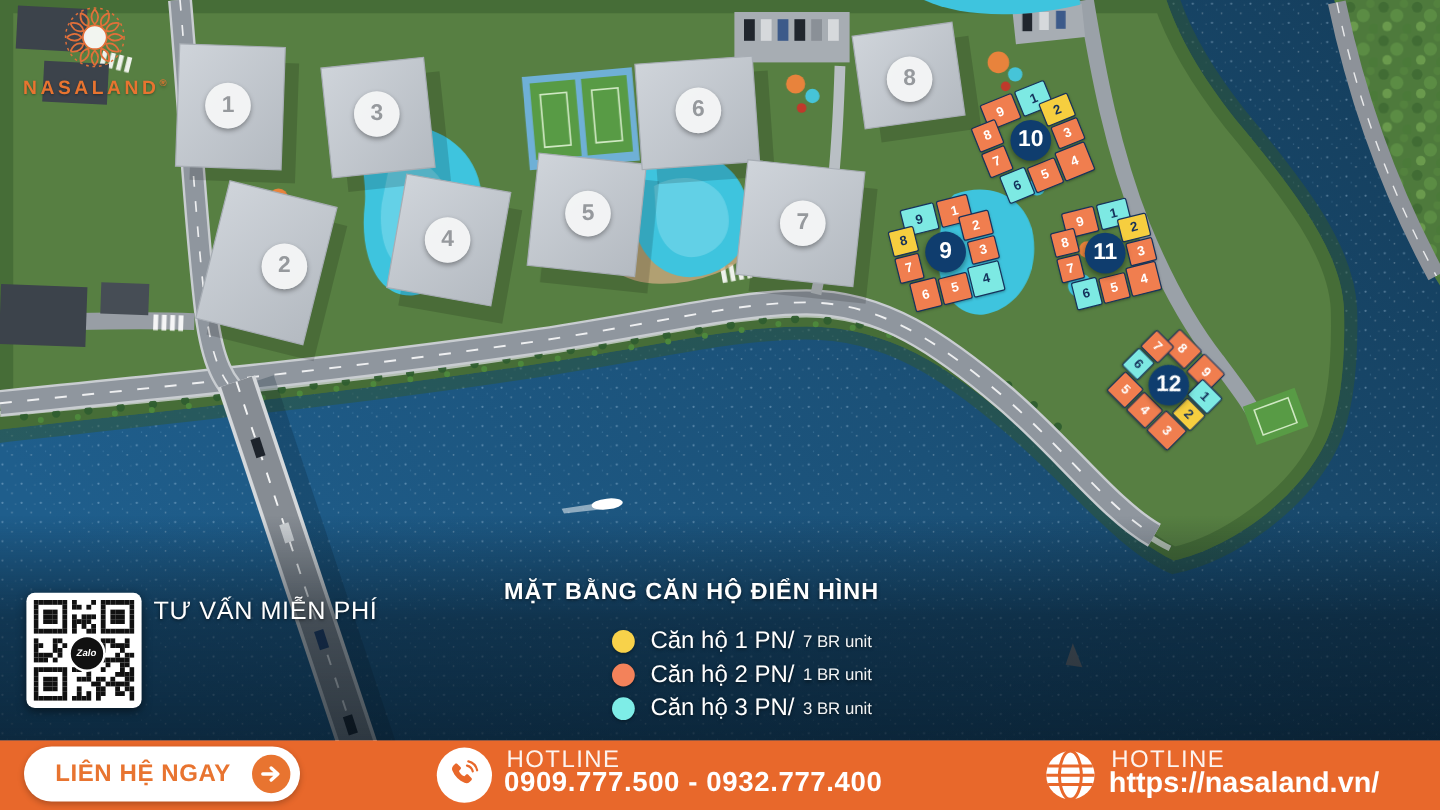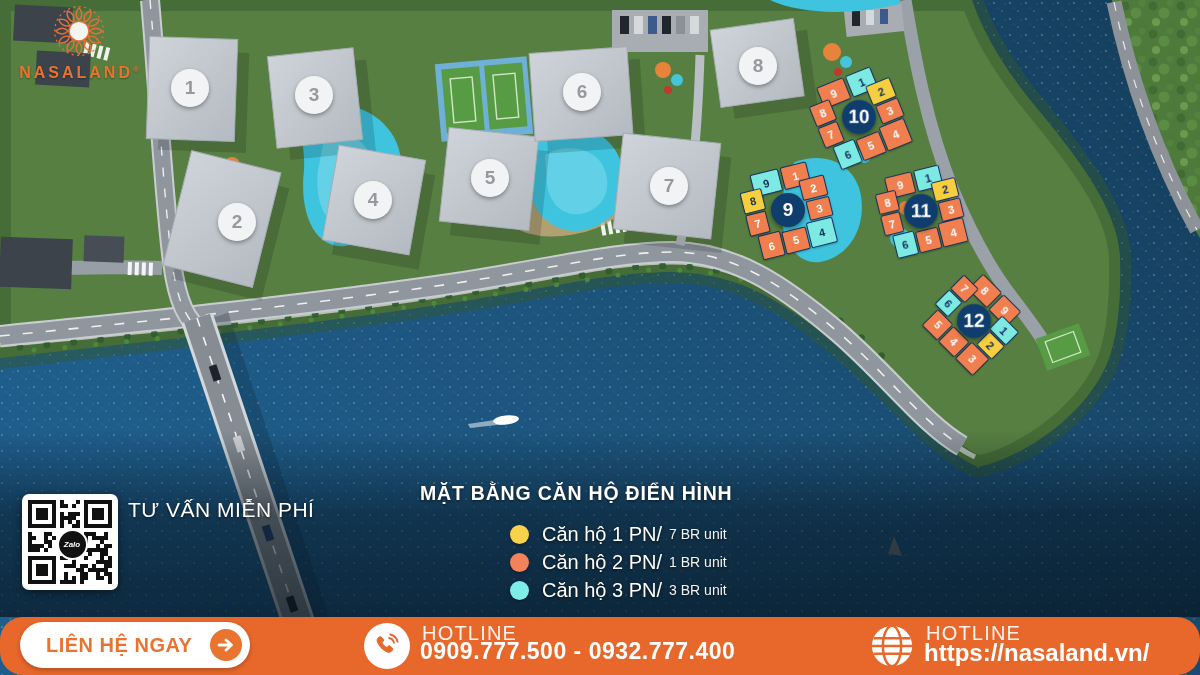--- a/index.html
+++ b/index.html
@@ -37,21 +37,21 @@
   .legend{position:absolute;left:420px;top:482px;width:380px;z-index:25;color:#fff;}
   .legend-title{text-align:left;font-weight:bold;font-size:19.5px;letter-spacing:.8px;
     text-shadow:0 1px 3px rgba(0,0,0,.6);}
   .legend-rows{margin-top:15px;padding-left:90px;}
   .legend-row{display:flex;align-items:center;height:28px;}
   .legend-dot{width:19px;height:19px;border-radius:50%;margin-right:13px;flex:0 0 auto;
     box-shadow:0 1px 3px rgba(0,0,0,.4);}
   .legend-vi{font-size:20px;text-shadow:0 1px 3px rgba(0,0,0,.6);text-align:right;}
   .legend-en{font-size:14px;opacity:.95;margin-left:7px;text-shadow:0 1px 3px rgba(0,0,0,.6);}
   
-  .footer{position:absolute;left:0;top:617px;width:1200px;height:58px;background:var(--accent);z-index:40;border-radius:23px;}
+  .footer{position:absolute;left:0;top:617px;width:1200px;height:58px;background:var(--accent);z-index:40;}
   .cta{position:absolute;left:20px;top:5px;width:230px;height:46px;border-radius:23px;background:#fff;
     display:flex;align-items:center;justify-content:space-between;padding:0 8px 0 26px;box-sizing:border-box;
     cursor:pointer;box-shadow:0 2px 5px rgba(0,0,0,.25);}
   .cta-label{color:var(--accent2);font-size:20px;font-weight:bold;letter-spacing:.5px;}
   .cta-arrow{width:32px;height:32px;border-radius:50%;background:var(--accent2);
     display:flex;align-items:center;justify-content:center;}
   .f-icon{position:absolute;width:46px;height:46px;border-radius:50%;background:#fff;
     display:flex;align-items:center;justify-content:center;}
   .f-icon.phone{left:364px;top:6px;}
   .f-icon.globe{left:869px;top:6px;background:transparent;}

